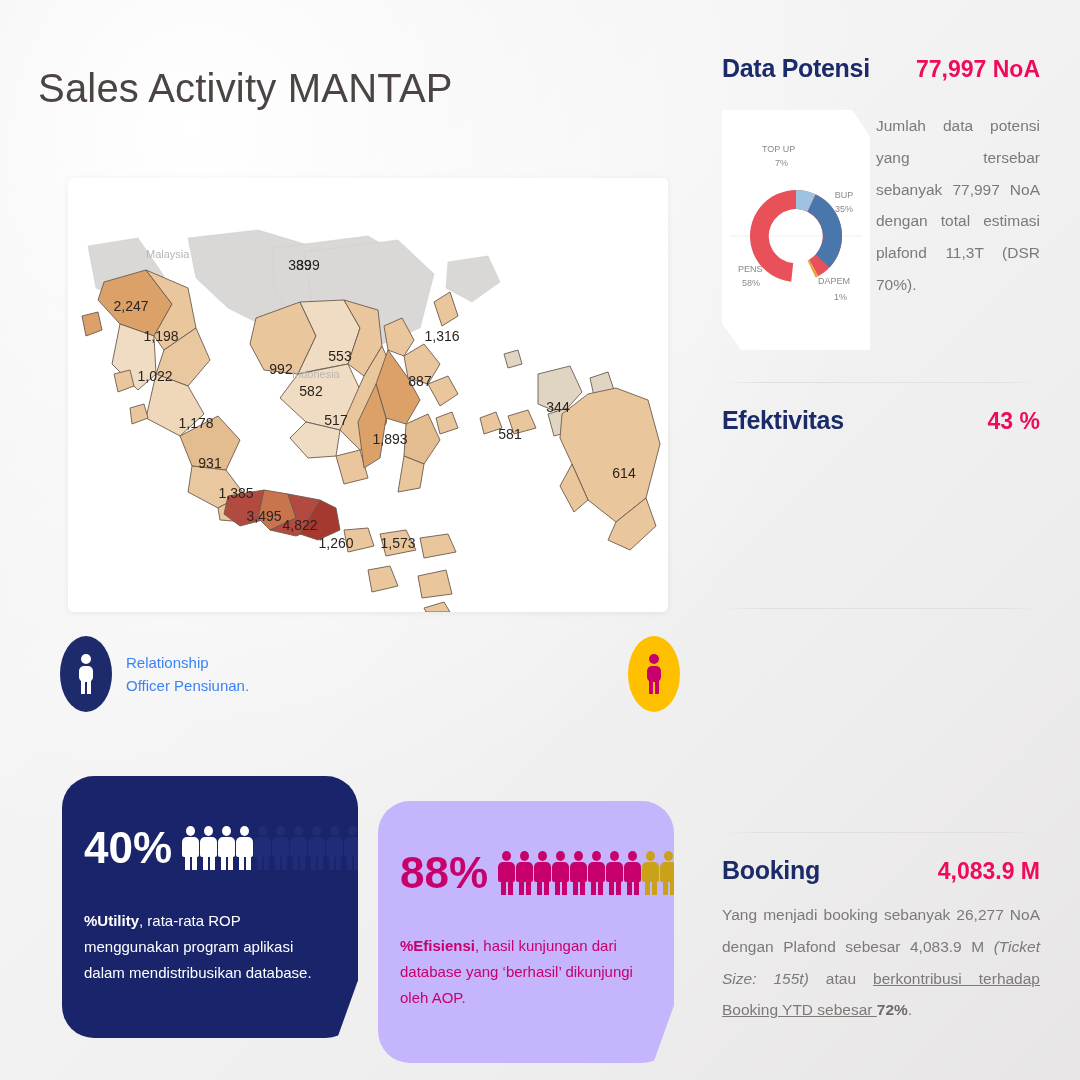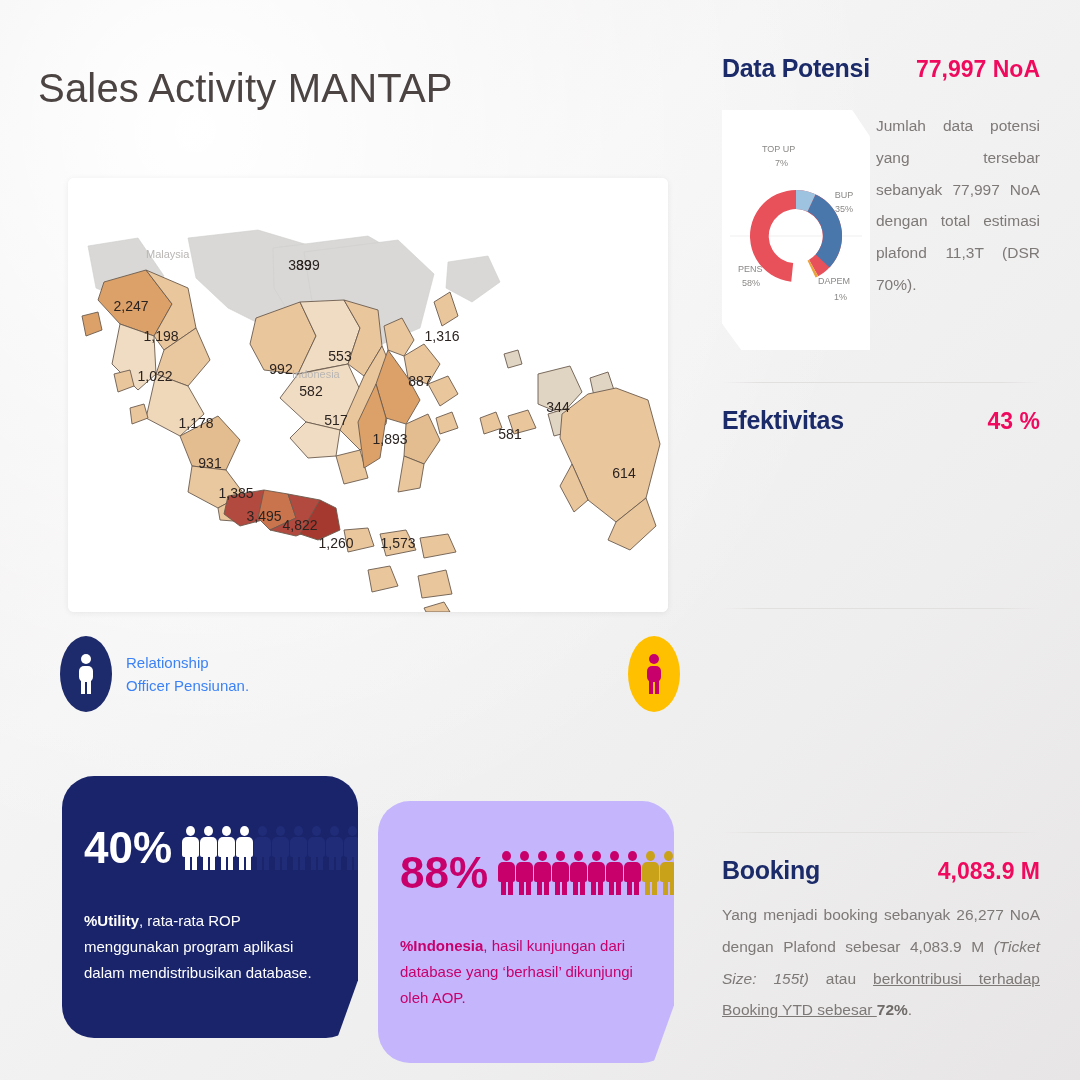--- a/index.html
+++ b/index.html
@@ -366,21 +366,21 @@
           </div>
           <div class="p-ico">
             <span class="p-head" style="background:#c9a21a"></span>
             <span class="p-body" style="background:#c9a21a"></span>
             <span class="p-l1" style="background:#c9a21a"></span>
             <span class="p-l2" style="background:#c9a21a"></span>
           </div>
         </div>
     </div>
     <div class="sc-desc">
-      <b>%Indonesia</b><span>, hasil kunjungan dari database yang ‘berhasil’ dikunjungi oleh AOP.</span>
+      <b>%Efisiensi</b><span>, hasil kunjungan dari database yang ‘berhasil’ dikunjungi oleh AOP.</span>
     </div>
   </div>
 
   <div class="right">
 
     <div class="sect" style="top:54px;">
       <div class="s-head">
         <div class="s-title">Data Potensi</div>
         <div class="s-val">77,997 NoA</div>
       </div>

